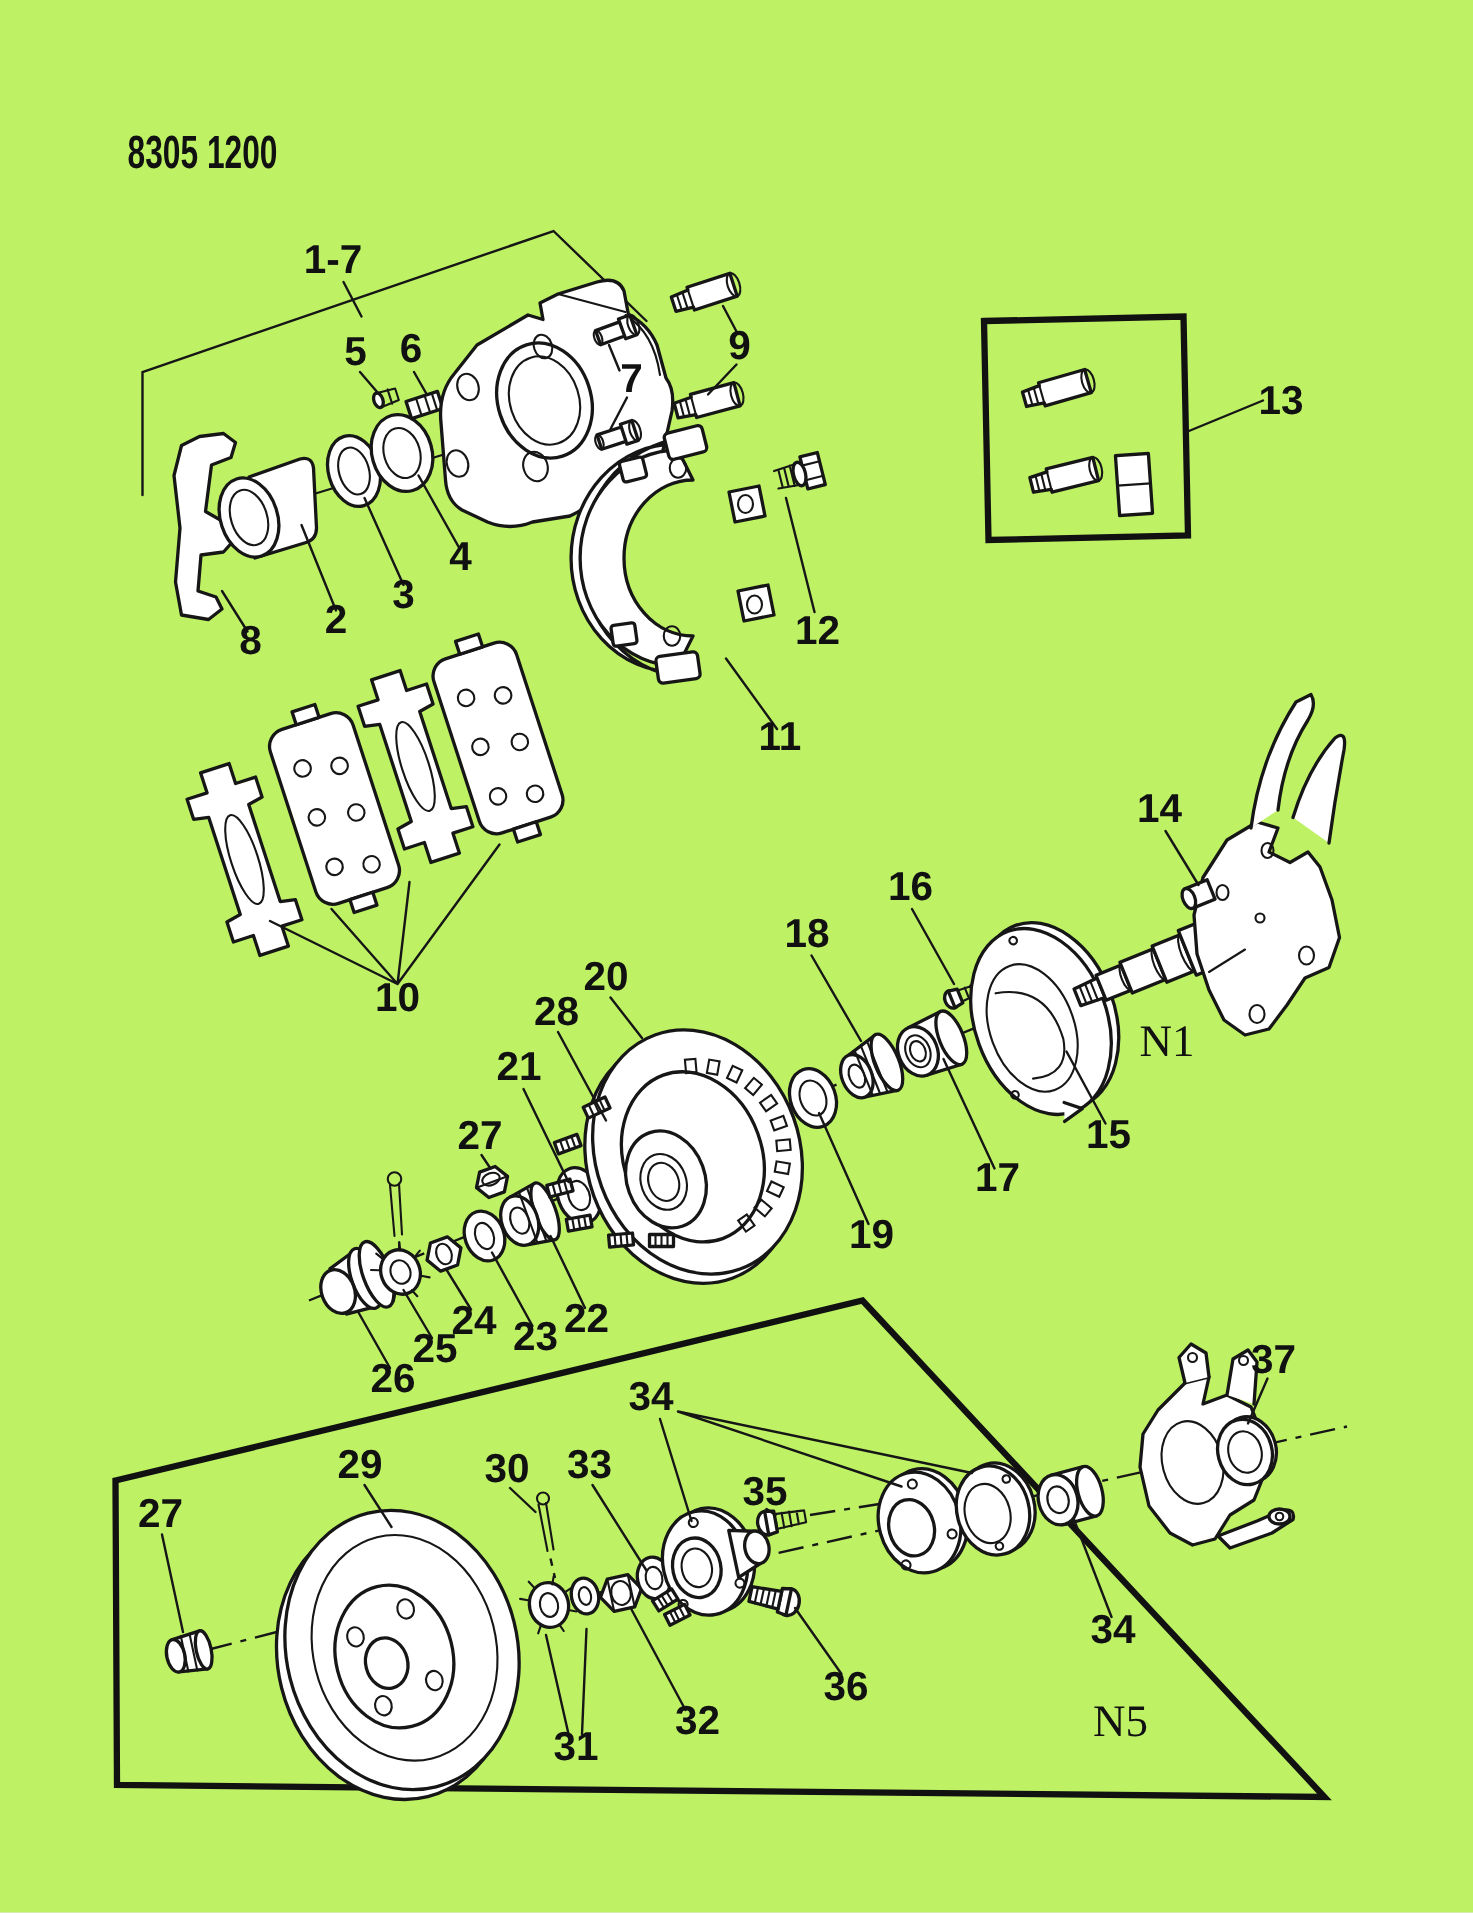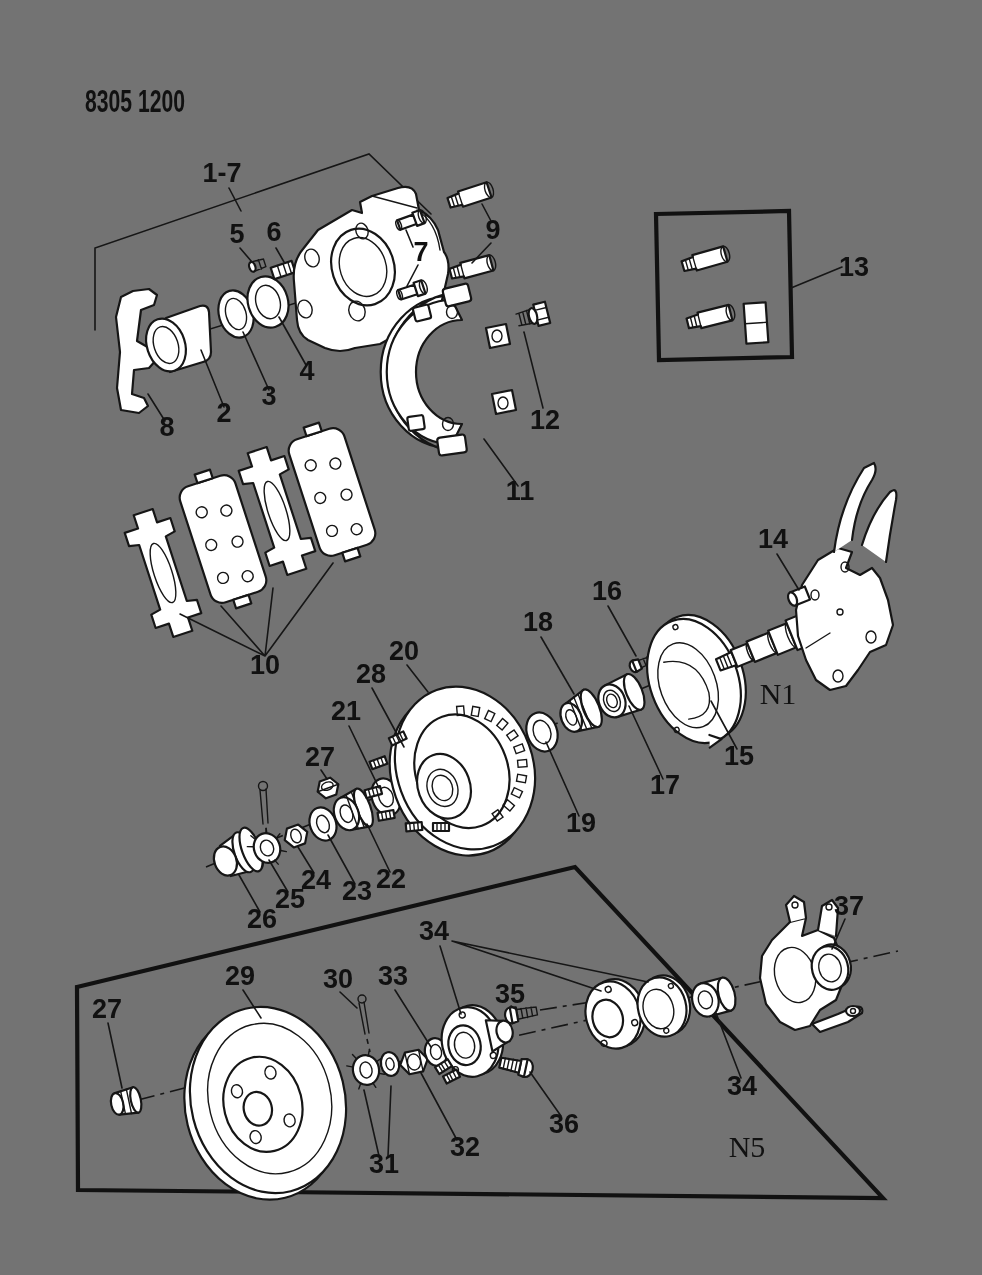--- a/index.html
+++ b/index.html
@@ -1,16 +1,16 @@
 <!DOCTYPE html>
 <html><head>
 <meta charset="utf-8">
 <style>
   html,body{margin:0;padding:0;background:#e8e8e8;}
-  #page{width:982px;height:1275px;background:#737373;position:relative;margin:0 auto;
+  #page{width:982px;height:1275px;background:#bef264;position:relative;margin:0 auto;
         font-family:"Liberation Sans",sans-serif;}
   svg{display:block}
   .pw {fill:#ffffff;stroke:#161616;stroke-width:2.2;stroke-linecap:round;stroke-linejoin:round;}
   .th {fill:none;stroke:#161616;stroke-width:1.4;stroke-linecap:round;}
   
   .ld {fill:none;stroke:#161616;stroke-width:1.6;stroke-linecap:round;}
   
   .ax {fill:none;stroke:#161616;stroke-width:1.6;stroke-dasharray:17 6 4 6;stroke-linecap:butt;}
   .dsh{fill:none;stroke:#161616;stroke-width:1.6;stroke-dasharray:5 5;}
   

